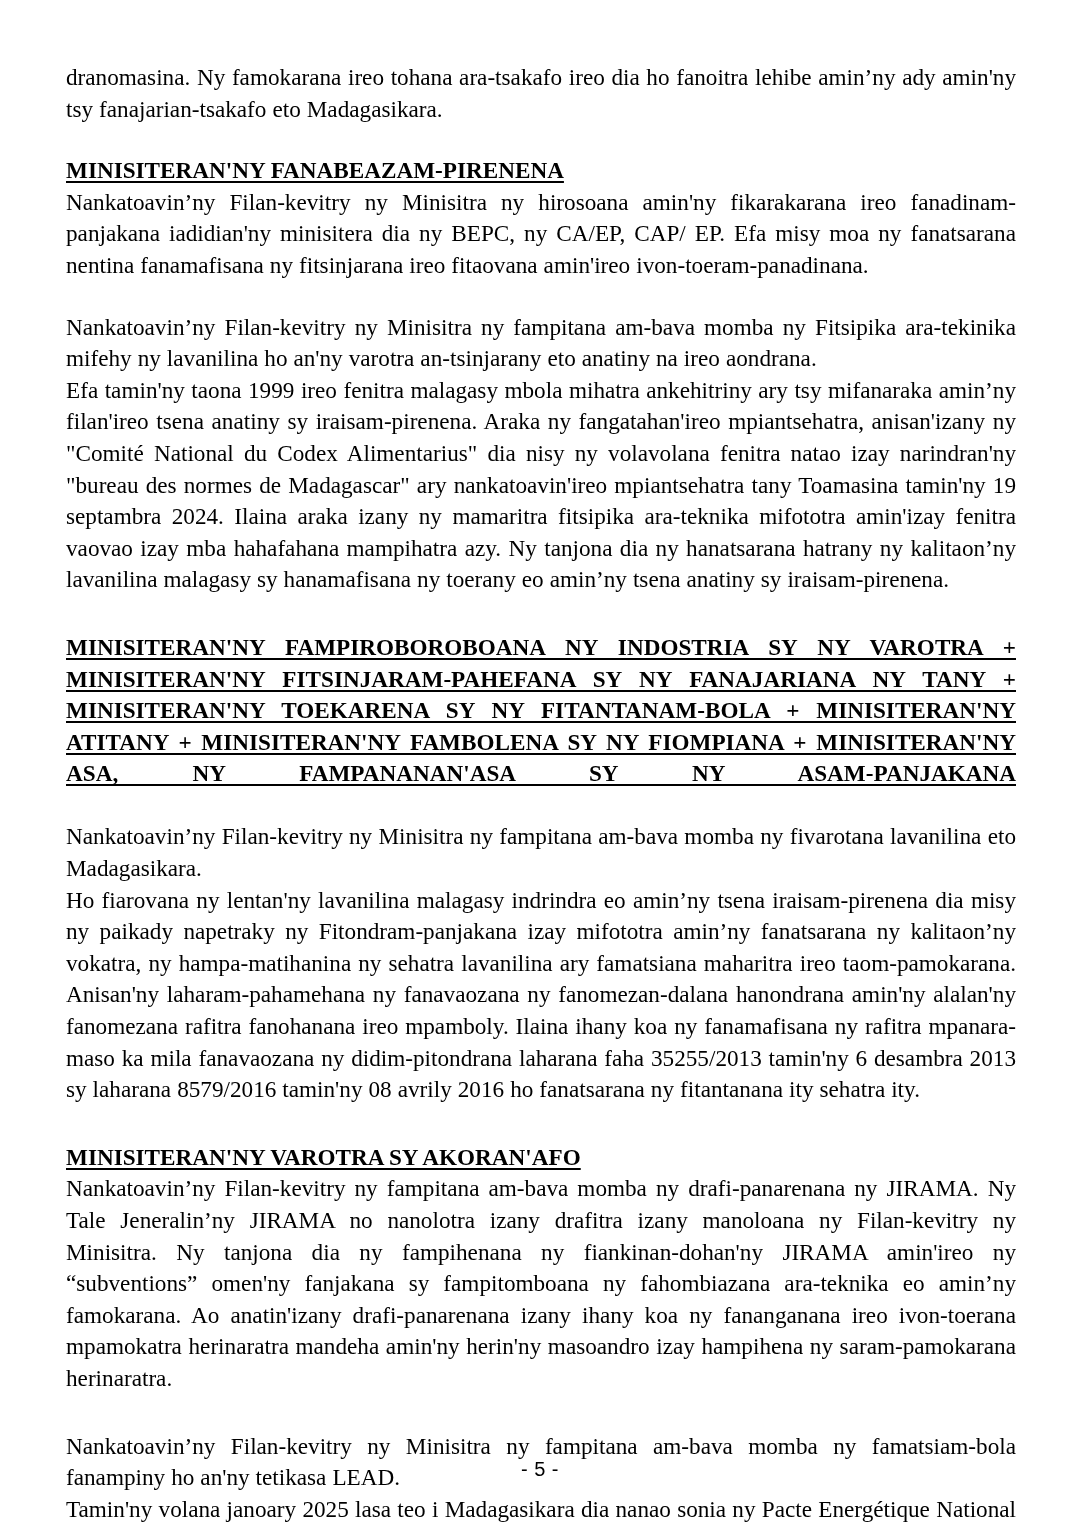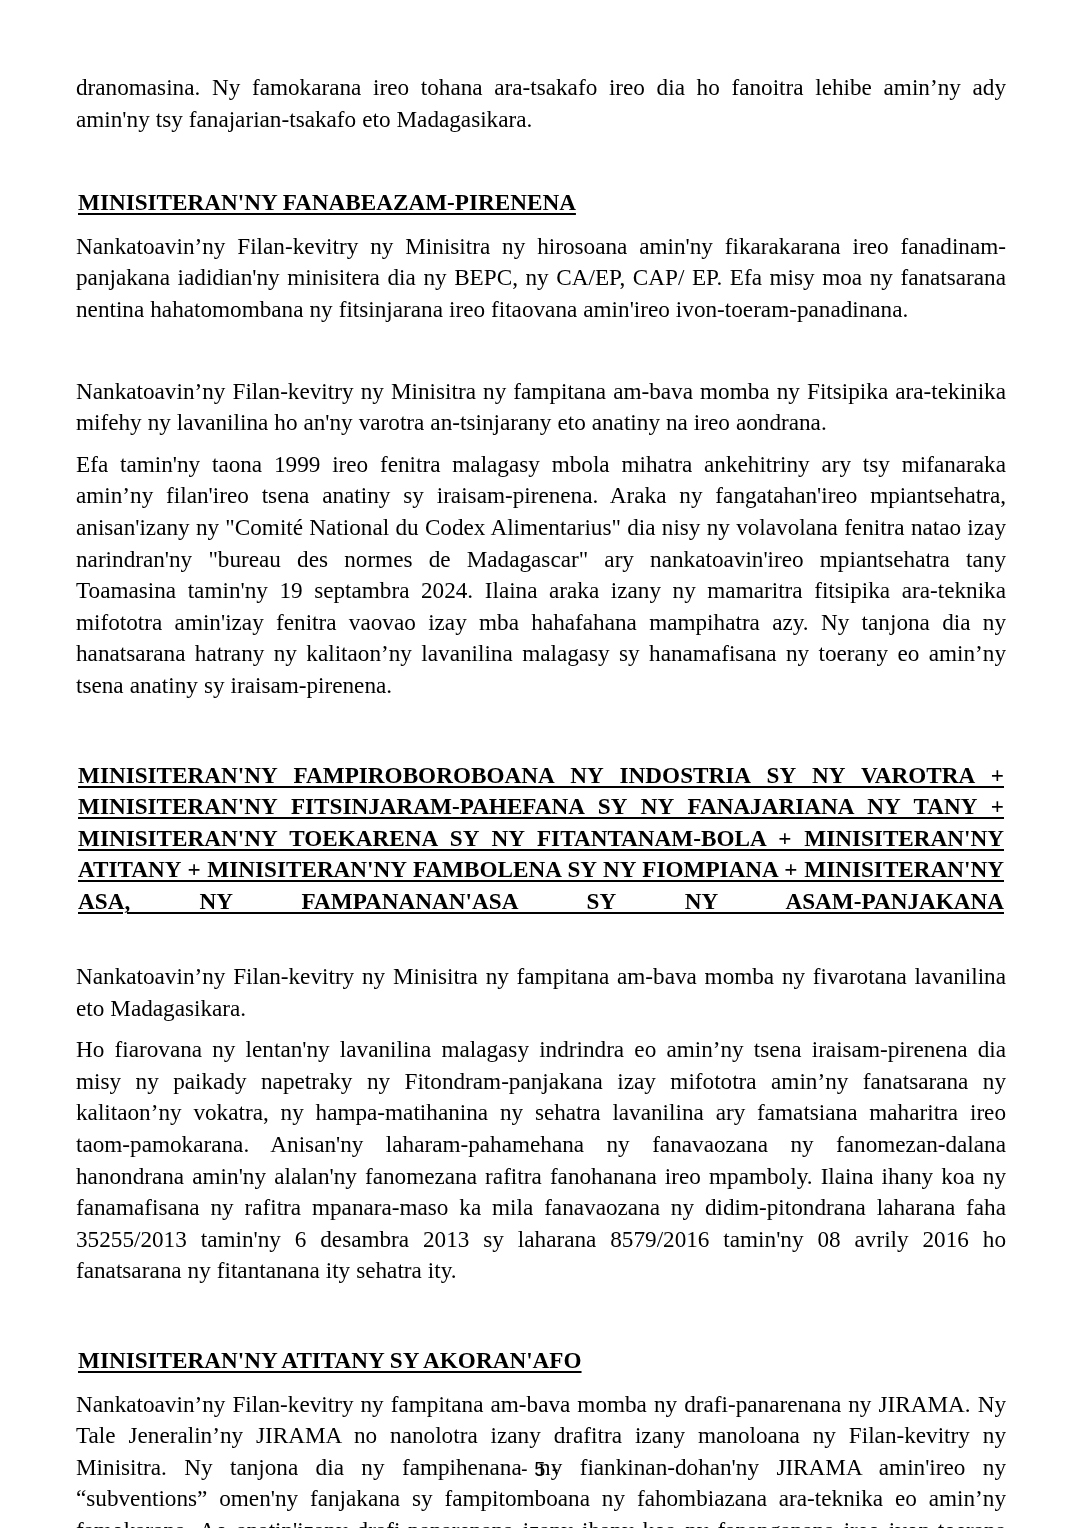--- a/index.html
+++ b/index.html
@@ -22,21 +22,21 @@
     top: 62px;
     width: 950px;
   }
 
   
   .para {
     font-size: 23.2px;
     line-height: 31.6px;
     text-align: justify;
     text-justify: inter-word;
-    margin: 10px;
+    margin: 0;
     hyphens: none;
     word-spacing: 0.2px;
   }
   .para.lead {
     text-indent: 0;
   }
 
   
   .bold-run {
     font-weight: normal;
@@ -44,21 +44,21 @@
 
   
   .indent-lg { text-indent: 63px; }
   .indent-sm { text-indent: 38px; }
 
   
   .heading {
     font-size: 23.2px;
     line-height: 31.6px;
     font-weight: bold;
-    margin: 12px;
+    margin: 0;
     text-decoration: underline;
     text-underline-offset: 3px;
     text-decoration-thickness: 1.6px;
   }
   
   .heading.justified {
     text-align: justify;
     text-justify: inter-word;
   }
   .heading.justified::after {
@@ -86,36 +86,36 @@
 </head>
 <body>
 
 <div class="page">
 
   <p class="para">dranomasina. Ny famokarana ireo tohana ara-tsakafo ireo dia ho fanoitra lehibe amin’ny ady amin'ny tsy fanajarian-tsakafo eto Madagasikara.</p>
 
   <div class="gap-md"></div>
 
   <div class="heading">MINISITERAN'NY FANABEAZAM-PIRENENA </div>
-  <p class="para lead indent-lg"><span class="bold-run">Nankatoavin’ny Filan-kevitry ny Minisitra ny hirosoana amin'ny fikarakarana ireo fanadinam-panjakana iadidian'ny minisitera dia ny BEPC, ny CA/EP, CAP/ EP.</span><span> Efa misy moa ny fanatsarana nentina hahatomombana ny fitsinjarana ireo fitaovana amin'ireo ivon-toeram-panadinana.</span></p>
+  <p class="para lead indent-lg"><span class="bold-run">Nankatoavin’ny Filan-kevitry ny Minisitra ny hirosoana amin'ny fikarakarana ireo fanadinam-panjakana iadidian'ny minisitera dia ny BEPC, ny CA/EP, CAP/ EP.</span><span> Efa misy moa ny fanatsarana nentina fanamafisana ny fitsinjarana ireo fitaovana amin'ireo ivon-toeram-panadinana.</span></p>
 
   <div class="gap-md"></div>
 
   <p class="para lead indent-lg"><span class="bold-run">Nankatoavin’ny Filan-kevitry ny Minisitra ny fampitana am-bava momba ny Fitsipika ara-tekinika mifehy ny lavanilina ho an'ny varotra an-tsinjarany eto anatiny na ireo aondrana.</span></p>
   <p class="para">Efa tamin'ny taona 1999 ireo fenitra malagasy mbola mihatra ankehitriny ary tsy mifanaraka amin’ny filan'ireo tsena anatiny sy iraisam-pirenena. Araka ny fangatahan'ireo mpiantsehatra, anisan'izany ny "Comité National du Codex Alimentarius" dia nisy ny volavolana fenitra natao izay narindran'ny "bureau des normes de Madagascar" ary nankatoavin'ireo mpiantsehatra tany Toamasina tamin'ny 19 septambra 2024. Ilaina araka izany ny mamaritra fitsipika ara-teknika mifototra amin'izay fenitra vaovao izay mba hahafahana mampihatra azy. Ny tanjona dia ny hanatsarana hatrany ny kalitaon’ny lavanilina malagasy sy hanamafisana ny toerany eo amin’ny tsena anatiny sy iraisam-pirenena.</p>
 
   <div class="gap-lg"></div>
 
   <div class="heading justified">MINISITERAN'NY FAMPIROBOROBOANA NY INDOSTRIA SY NY VAROTRA + MINISITERAN'NY FITSINJARAM-PAHEFANA SY NY FANAJARIANA NY TANY + MINISITERAN'NY TOEKARENA SY NY FITANTANAM-BOLA + MINISITERAN'NY ATITANY + MINISITERAN'NY FAMBOLENA SY NY FIOMPIANA + MINISITERAN'NY ASA, NY FAMPANANAN'ASA SY NY ASAM-PANJAKANA </div>
   <p class="para lead indent-sm"><span class="bold-run">Nankatoavin’ny Filan-kevitry ny Minisitra ny fampitana am-bava momba ny fivarotana lavanilina eto Madagasikara.</span></p>
   <p class="para">Ho fiarovana ny lentan'ny lavanilina malagasy indrindra eo amin’ny tsena iraisam-pirenena dia misy ny paikady napetraky ny Fitondram-panjakana izay mifototra amin’ny fanatsarana ny kalitaon’ny vokatra, ny hampa-matihanina ny sehatra lavanilina ary famatsiana maharitra ireo taom-pamokarana. Anisan'ny laharam-pahamehana ny fanavaozana ny fanomezan-dalana hanondrana amin'ny alalan'ny fanomezana rafitra fanohanana ireo mpamboly. Ilaina ihany koa ny fanamafisana ny rafitra mpanara-maso ka mila fanavaozana ny didim-pitondrana laharana faha 35255/2013 tamin'ny 6 desambra 2013 sy laharana 8579/2016 tamin'ny 08 avrily 2016 ho fanatsarana ny fitantanana ity sehatra ity.</p>
 
   <div class="gap-lg"></div>
 
-  <div class="heading">MINISITERAN'NY ATITANY SY AKORAN'AFO </div>
+  <div class="heading">MINISITERAN'NY VAROTRA SY AKORAN'AFO </div>
   <p class="para lead indent-sm"><span class="bold-run">Nankatoavin’ny Filan-kevitry ny fampitana am-bava momba ny drafi-panarenana ny JIRAMA.</span><span> Ny Tale Jeneralin’ny JIRAMA no nanolotra izany drafitra izany manoloana ny Filan-kevitry ny Minisitra. Ny tanjona dia ny fampihenana ny fiankinan-dohan'ny JIRAMA amin'ireo ny “subventions” omen'ny fanjakana sy fampitomboana ny fahombiazana ara-teknika eo amin’ny famokarana. Ao anatin'izany drafi-panarenana izany ihany koa ny fananganana ireo ivon-toerana mpamokatra herinaratra mandeha amin'ny herin'ny masoandro izay hampihena ny saram-pamokarana herinaratra.</span></p>
 
   <div class="gap-lg"></div>
 
   <p class="para lead indent-sm"><span class="bold-run">Nankatoavin’ny Filan-kevitry ny Minisitra ny fampitana am-bava momba ny famatsiam-bola fanampiny ho an'ny tetikasa LEAD.</span></p>
   <p class="para">Tamin'ny volana janoary 2025 lasa teo i Madagasikara dia nanao sonia ny Pacte Energétique National tany Dar es Salaam nandritra ny fihaonambe M300 izay mikendry ny fampisitrahana angovo ny 80% ny mponina hatramin’ny 2030. Ny fanatanterahana ny</p>
 
 </div>
 
 <div class="page-number">- 5 -</div>

